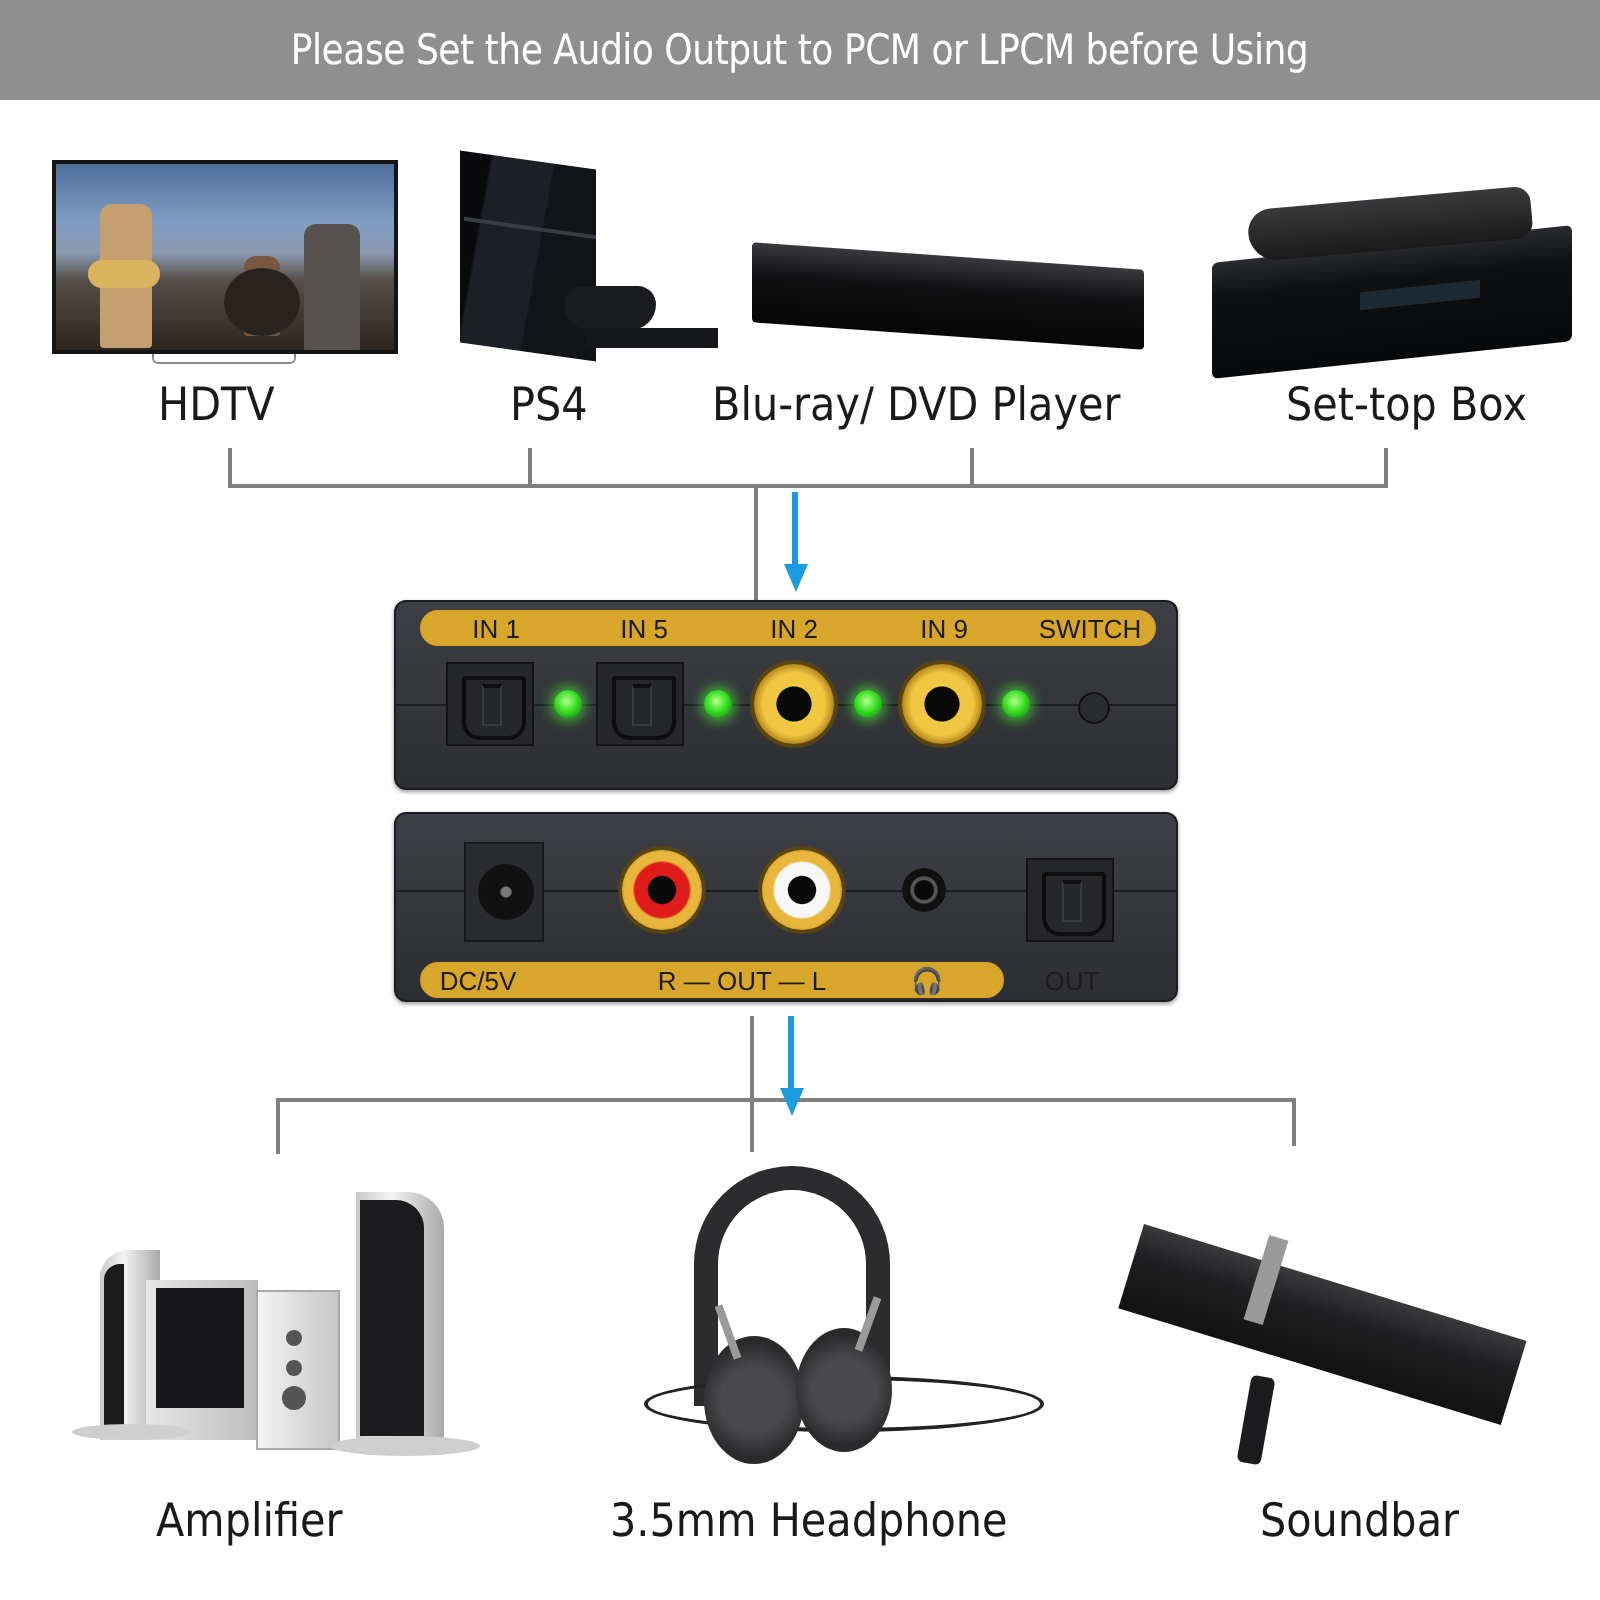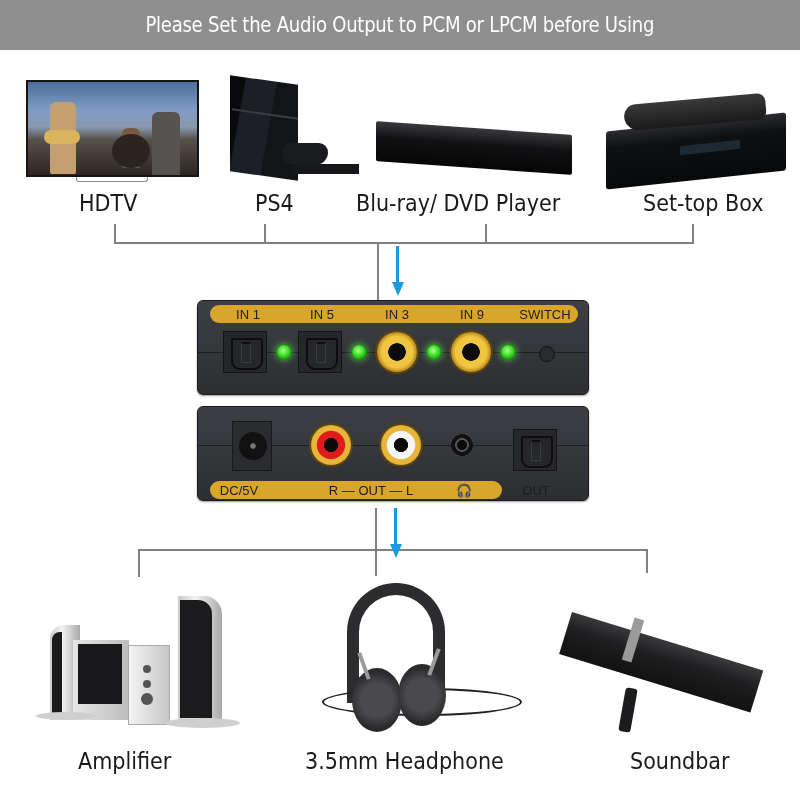--- a/index.html
+++ b/index.html
@@ -160,21 +160,21 @@
 <div>
   <div class="arrow-shaft" style="left:396px;top:246px;height:38px;"></div>
   <div class="arrow-head" style="left:391.5px;top:282px;"></div>
 </div>
 
 <div class="panel" style="left:197px;top:300px;width:392px;height:95px;">
   <div class="panel-line" style="left:0;top:51px;width:390px;"></div>
   <div class="strip" style="left:12px;top:4px;width:368px;">
     <span class="t" style="left:38px;">IN 1</span>
     <span class="t" style="left:112px;">IN 5</span>
-    <span class="t" style="left:187px;">IN 3</span>
+    <span class="t" style="left:187px;">IN 2</span>
     <span class="t" style="left:262px;">IN 9</span>
     <span class="t" style="left:335px;">SWITCH</span>
   </div>
   <div class="optical" style="left:25px;top:30px;"></div>
   <div class="led" style="left:79px;top:44px;"></div>
   <div class="optical" style="left:100px;top:30px;"></div>
   <div class="led" style="left:154px;top:44px;"></div>
   <div class="rca" style="left:179px;top:31px;"></div>
   <div class="led" style="left:229px;top:44px;"></div>
   <div class="rca" style="left:253px;top:31px;"></div>

